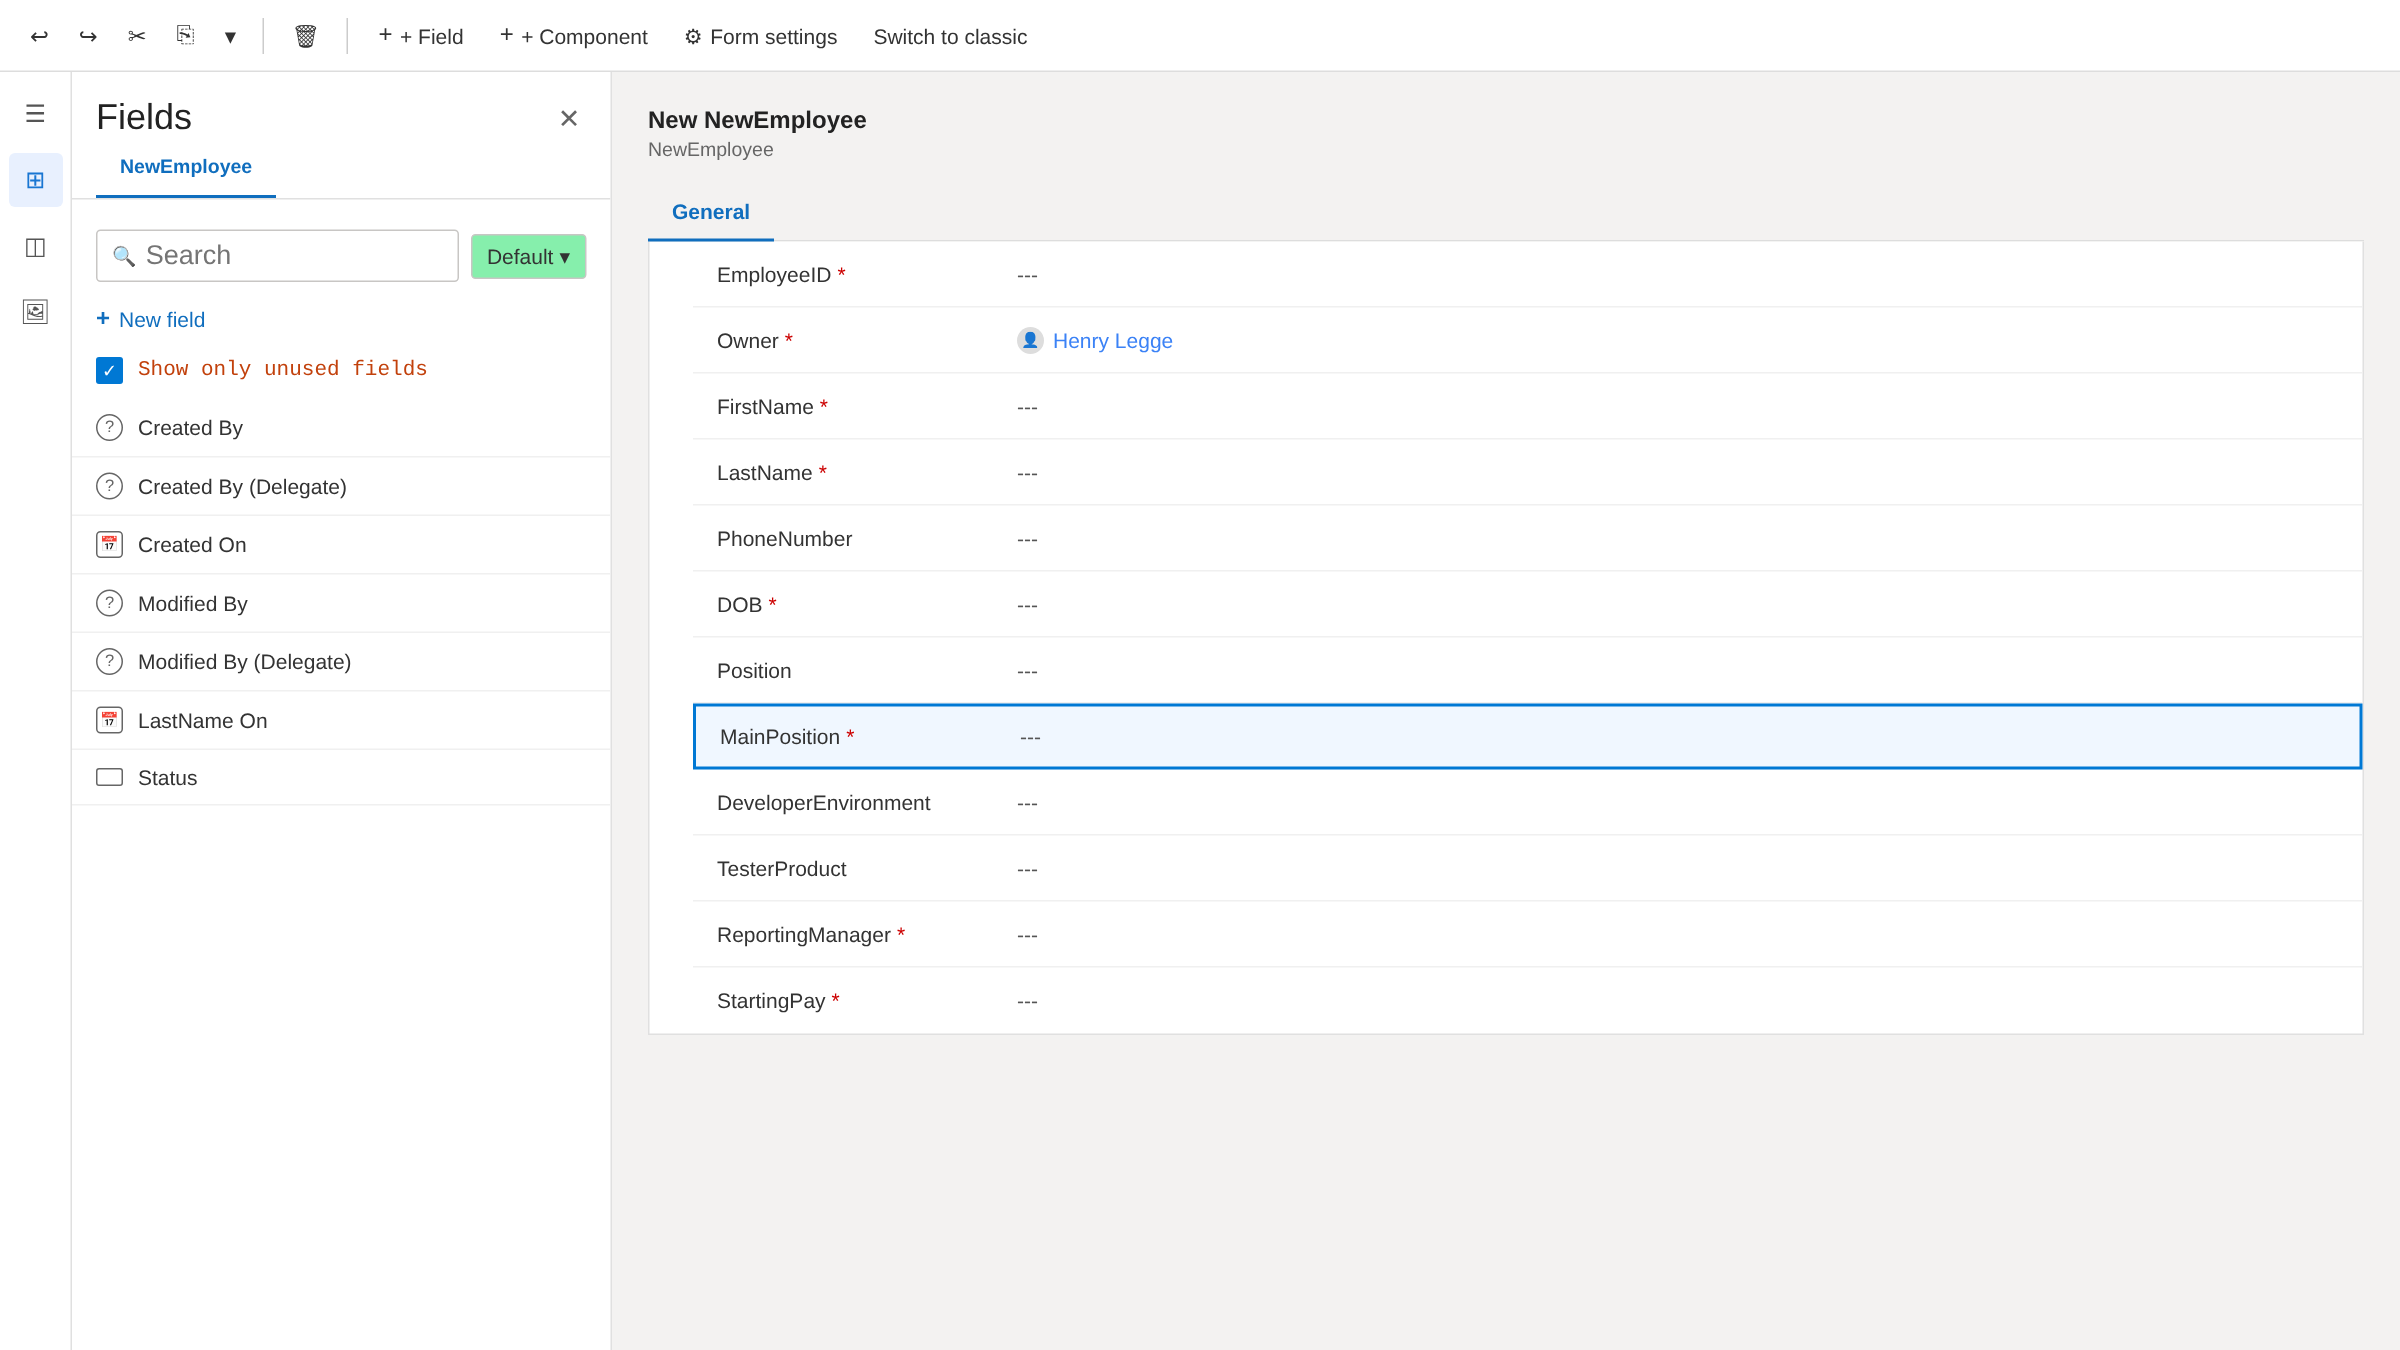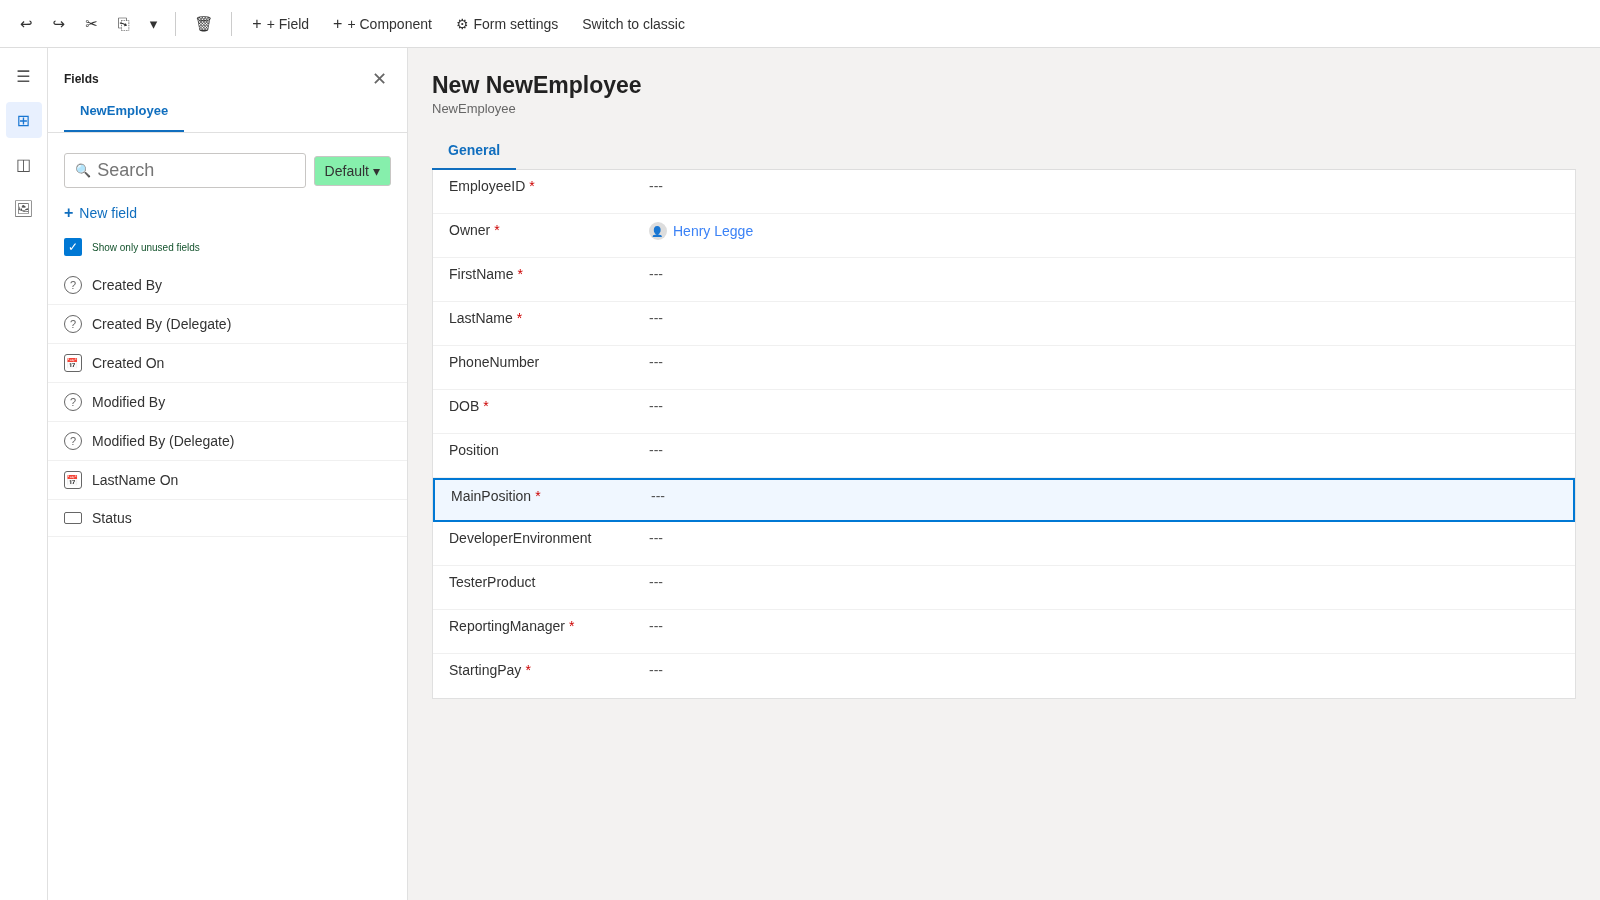--- a/index.html
+++ b/index.html
@@ -86,22 +86,22 @@
       flex-shrink: 0;
       overflow: hidden;
     }
     .fields-header {
       display: flex;
       align-items: center;
       justify-content: space-between;
       padding: 16px 16px 8px 16px;
     }
     .fields-title {
-      font-size: 12px;
-      font-weight: 700;
+      font-size: 24px;
+      font-weight: 400;
       color: #222;
     }
     .fields-close {
       background: none;
       border: none;
       cursor: pointer;
       font-size: 18px;
       color: #666;
       padding: 4px;
       border-radius: 3px;
@@ -181,21 +181,21 @@
       display: flex;
       align-items: center;
       justify-content: center;
       flex-shrink: 0;
     }
     .checkbox-checked::after {
       content: '✓';
       color: white;
       font-size: 12px;
     }
-    .toggle-label { font-size: 10px; color: #14532d; }
+    .toggle-label { font-size: 14px; color: #c2410c; font-family: Liberation Mono, monospace; }
 
     
     .field-list {
       overflow-y: auto;
       flex: 1;
     }
     .field-item {
       display: flex;
       align-items: center;
       gap: 10px;
@@ -215,21 +215,21 @@
     }
     .field-name { font-size: 14px; color: #333; }
 
     
     .form-area {
       flex: 1;
       background: #f3f2f1;
       overflow-y: auto;
       padding: 24px;
     }
-    .form-title { font-size: 23px; font-weight: 600; color: #222; margin-bottom: 2px; }
+    .form-title { font-size: 16px; font-weight: 600; color: #222; margin-bottom: 2px; }
     .form-subtitle { font-size: 13px; color: #666; margin-bottom: 16px; }
 
     
     .form-tabs {
       display: flex;
       border-bottom: 1px solid #ddd;
       margin-bottom: 0;
     }
     .form-tab {
       padding: 10px 16px;
@@ -246,25 +246,26 @@
     }
 
     
     .form-table {
       background: #fff;
       border: 1px solid #e0e0e0;
       border-top: none;
     }
     .form-row {
       display: flex;
-      align-items: flex-start;
+      align-items: center;
       border-bottom: 1px solid #f0f0f0;
       min-height: 44px;
       padding: 8px 16px;
       position: relative;
+      margin-left: 29px;
     }
     .form-row:last-child { border-bottom: none; }
     .form-row.selected {
       border: 2px solid #0078d4;
       background: #f0f7ff;
     }
     .form-field-label {
       width: 200px;
       font-size: 14px;
       color: #333;

